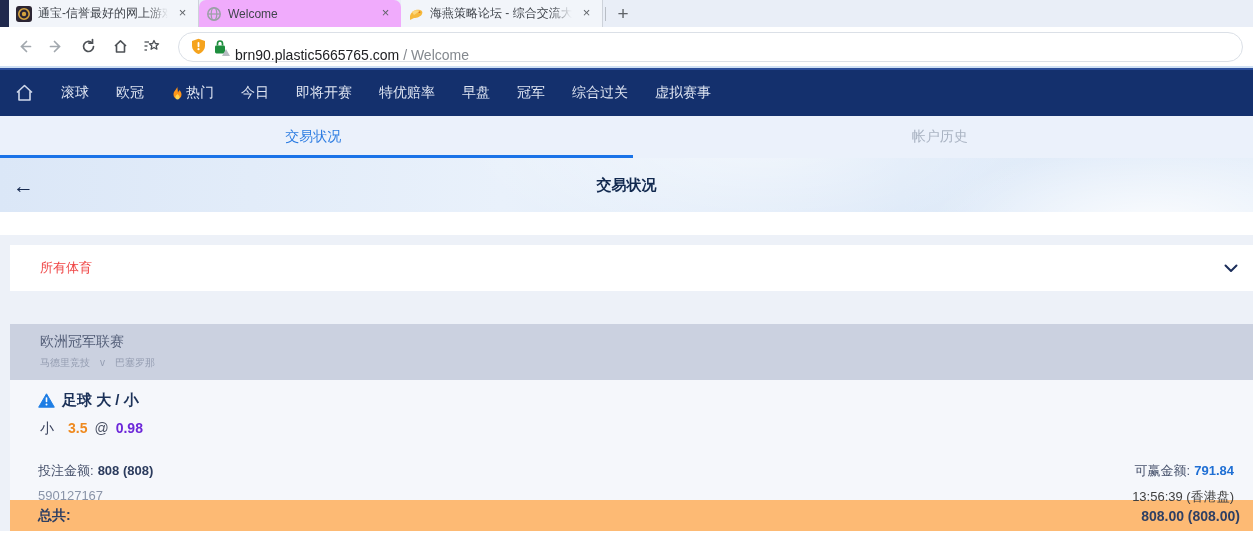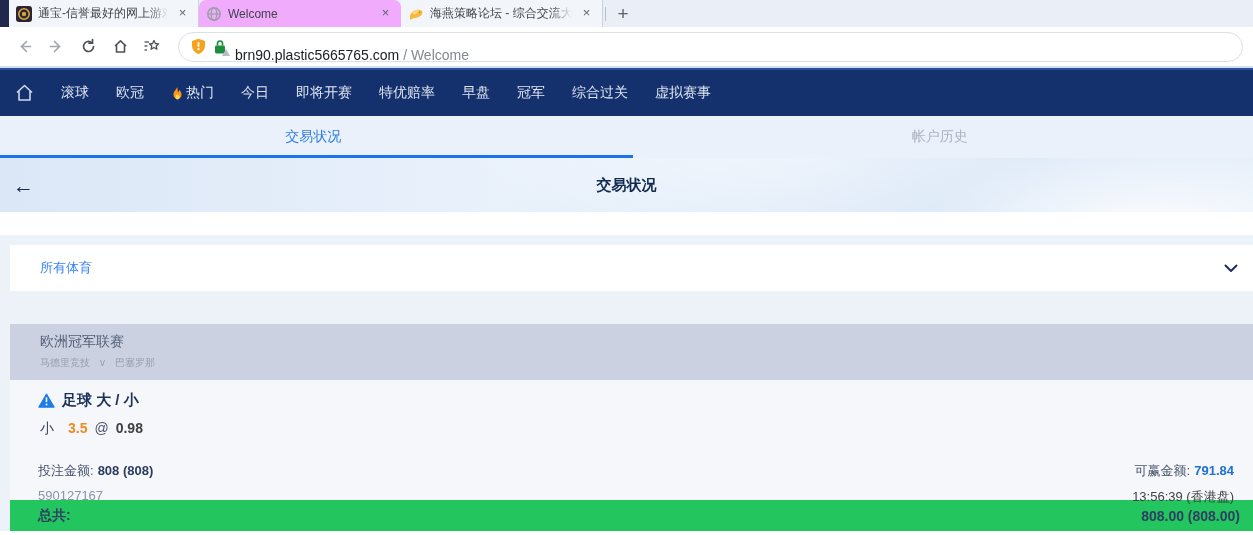--- a/index.html
+++ b/index.html
@@ -48,41 +48,41 @@
       radial-gradient(ellipse 320px 120px at 92% 130%, rgba(255,255,255,0.85), rgba(255,255,255,0) 70%),
       radial-gradient(ellipse 420px 160px at 60% -40%, rgba(255,255,255,0.55), rgba(255,255,255,0) 70%),
       linear-gradient(90deg,#dbe7f7,#e9f1fb 40%,#dde9f8 72%,#e6effa); }
   .back-arrow { position:absolute; left:13px; top:50%; transform:translateY(-50%); font-size:21px; color:#16294f; cursor:pointer; line-height:1; }
   .header-title { font-size:15px; font-weight:bold; color:#12294f; }
 
   
   .content { height:323px; background:#edf1f8; }
   .ws-top { height:23px; background:#fff; margin-bottom:10px; }
   .sport-card { height:46px; background:#fff; margin-left:10px; display:flex; align-items:center;
-                justify-content:space-between; padding:0 15px 0 30px; font-size:13px; color:#3b82f6; cursor:pointer; }
+                justify-content:space-between; padding:0 15px 0 30px; font-size:13px; color:#ef4444; cursor:pointer; }
   .gap33 { height:33px; }
   .league-band { height:56px; background:#cbd1e0; margin-left:10px; padding:9px 0 0 30px; }
   .league-name { font-size:14px; color:#525d77; margin-bottom:5px; }
   .match-line { font-size:10px; color:#949db1; }
   .match-line .vs { margin:0 10px; }
   .betcard { height:120px; background:#f5f7fb; margin-left:10px; padding:11px 19px 0 28px; }
   .market-row { display:flex; align-items:center; font-weight:bold; color:#1b3158; font-size:15px; }
   .market-row .mkt { margin-left:7px; }
   .sel-row { margin-top:10px; font-size:14px; color:#38415c; padding-left:2px; }
   .sel-row .line { color:#ef8a1f; font-weight:bold; margin-left:14px; margin-right:7px; }
   .sel-row .at { color:#4a5164; margin-right:7px; }
-  .sel-row .odds { color:#404040; font-weight:bold; }
+  .sel-row .odds { color:#6d28d9; font-weight:bold; }
   .amount-row { margin-top:24px; display:flex; justify-content:space-between; font-size:13px; }
   .lbl { color:#46516b; }
   .stake-val { color:#2c3c5e; font-weight:bold; margin-left:4px; }
   .win-val { color:#1f6fd4; font-weight:bold; margin-left:4px; }
   .meta-row { margin-top:8px; display:flex; justify-content:space-between; font-size:13px; }
   .bet-id { color:#8a94a8; }
   .bet-time { color:#404040; }
-  .total-band { height:31px; background:#22c55e; margin-left:10px; display:flex; align-items:center;
+  .total-band { height:31px; background:#fdba74; margin-left:10px; display:flex; align-items:center;
                 justify-content:space-between; padding:0 13px 0 28px; font-size:14px; font-weight:bold; color:#2e3f63; }
   .ws-bottom { height:4px; background:#fff; }
 </style>
 </head>
 <body>
 
 <div class="window">
 
   <div class="tabstrip">
     <div class="corner-strip"></div>

